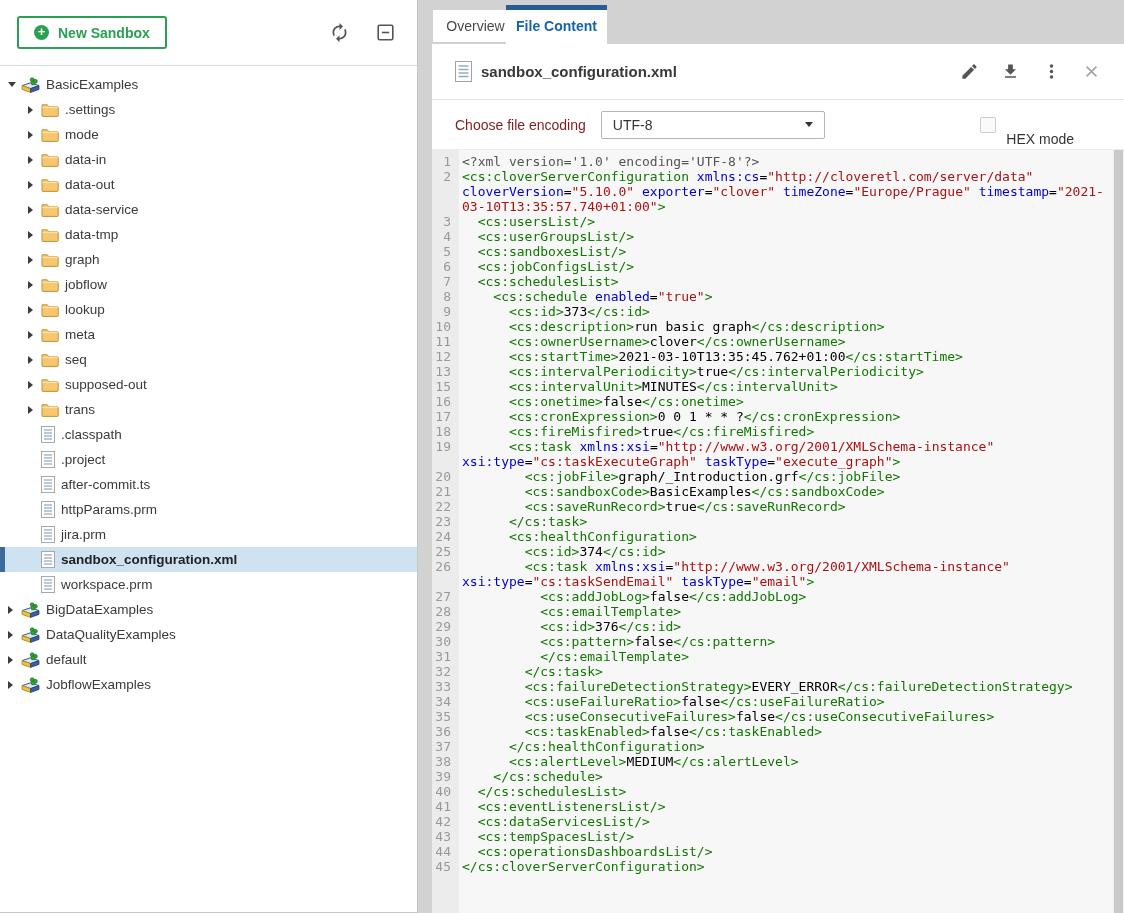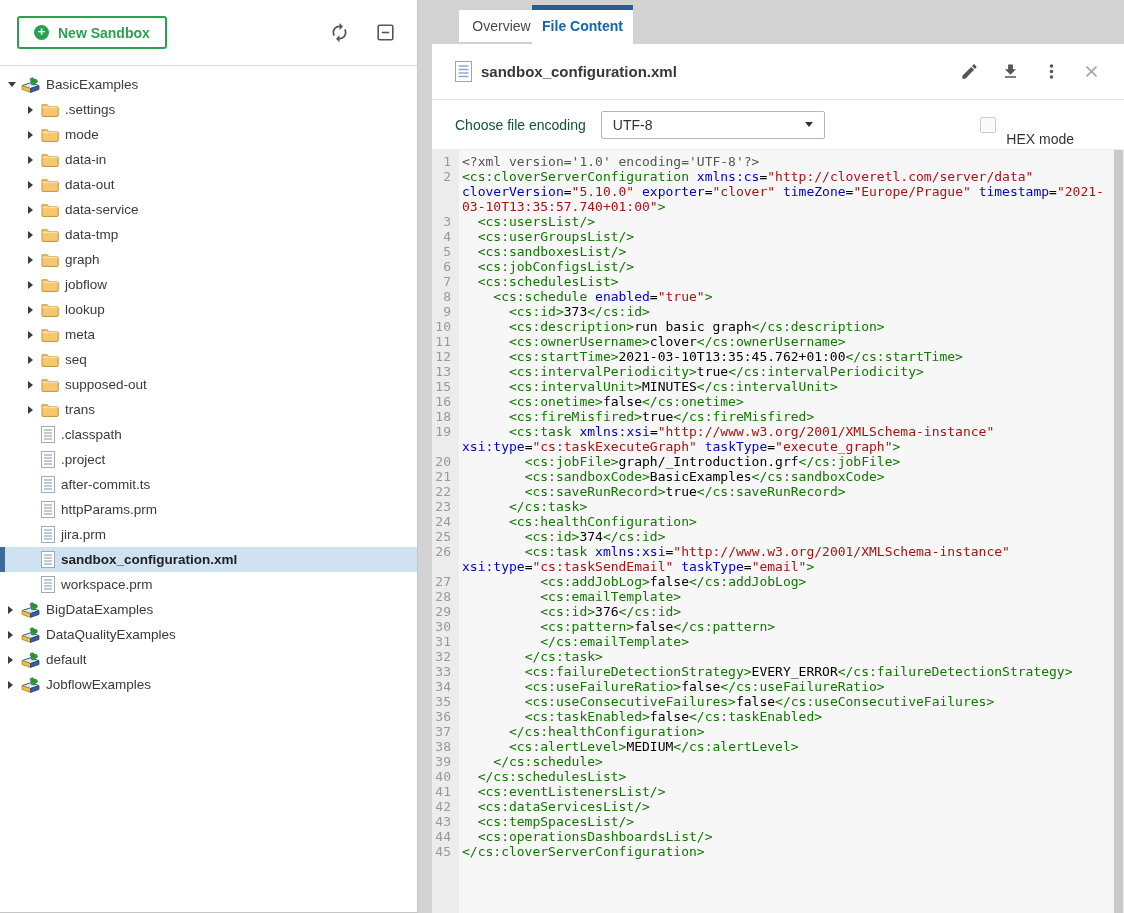--- a/index.html
+++ b/index.html
@@ -53,21 +53,21 @@
   .twisty.down::before {
     content:""; border-top:5px solid #3c3c3c; border-left:4px solid transparent; border-right:4px solid transparent;
   }
   .tree-icon { display:inline-flex; margin-right:6px; flex:0 0 auto; }
   .tree-label { line-height:25px; }
 
   
   .right-panel { position:absolute; left:432px; top:0; right:0; bottom:0; }
   .tabbar { position:relative; height:44px; }
   .tab {
-    position:absolute; background:#fff; text-align:center; font-size:14px; cursor:pointer;margin-left:26px;
+    position:absolute; background:#fff; text-align:center; font-size:14px; cursor:pointer;
   }
   .tab-overview {
     left:1px; top:10px; width:85px; height:33px; line-height:32px; color:#4a4a4a;
     border-bottom:1px solid #cfcfcf;
   }
   .tab-file-content {
     left:74px; top:5px; width:101px; height:39px; line-height:33px;
     border-top:5px solid #265d96; color:#1464ad; font-weight:bold;
   }
   .panel-content {
@@ -80,21 +80,21 @@
   }
   .file-header .doc-icon { display:inline-flex; margin-right:9px; }
   .file-title { font-size:15px; font-weight:bold; color:#383838; }
   .header-actions { margin-left:auto; display:flex; align-items:center; gap:22px; }
   .action-icon { display:inline-flex; cursor:pointer; }
 
   .encoding-row {
     height:50px; flex:0 0 50px; display:flex; align-items:center;
     padding:0 24px 0 23px; border-bottom:1px solid #ececec;
   }
-  .encoding-label { font-size:14px; color:#14532d; margin-right:15px; }
+  .encoding-label { font-size:14px; color:#7f1d1d; margin-right:15px; }
   .select-box {
     width:224px; height:28px; border:1px solid #b5b5b5; border-radius:2px; background:#fff;
     display:flex; align-items:center; padding:0 11px; font-size:14px; color:#333; cursor:pointer;gap:21px;
   }
   .select-caret { margin-left:auto; border-top:5px solid #333; border-left:4.5px solid transparent; border-right:4.5px solid transparent; }
   .hex-wrap { margin-left:auto; margin-right:26px; display:flex; align-items:center; }
   .hex-checkbox {
     width:16px; height:16px; border:1px solid #cdcdcd; background:#fafafa; border-radius:2px;
     margin-right:10px; cursor:pointer;
   }
@@ -571,20 +571,24 @@
             </div>
             <div class="code-line">
               <span class="ln">15</span>
               <div class="code-text"><span class="tok-tag">      &lt;cs:intervalUnit&gt;</span><span class="tok-txt">MINUTES</span><span class="tok-tag">&lt;/cs:intervalUnit&gt;</span></div>
             </div>
             <div class="code-line">
               <span class="ln">16</span>
               <div class="code-text"><span class="tok-tag">      &lt;cs:onetime&gt;</span><span class="tok-txt">false</span><span class="tok-tag">&lt;/cs:onetime&gt;</span></div>
             </div>
             <div class="code-line">
+              <span class="ln">17</span>
+              <div class="code-text"><span class="tok-tag">      &lt;cs:cronExpression&gt;</span><span class="tok-txt">0 0 1 * * ?</span><span class="tok-tag">&lt;/cs:cronExpression&gt;</span></div>
+            </div>
+            <div class="code-line">
               <span class="ln">18</span>
               <div class="code-text"><span class="tok-tag">      &lt;cs:fireMisfired&gt;</span><span class="tok-txt">true</span><span class="tok-tag">&lt;/cs:fireMisfired&gt;</span></div>
             </div>
             <div class="code-line">
               <span class="ln">19</span>
               <div class="code-text"><span class="tok-tag">      &lt;cs:task </span><span class="tok-attr">xmlns:xsi</span><span class="tok-txt">=</span><span class="tok-str">"http://www.w3.org/2001/XMLSchema-instance"</span><span class="tok-txt"> </span><span class="tok-attr">xsi:type</span><span class="tok-txt">=</span><span class="tok-str">"cs:taskExecuteGraph"</span><span class="tok-txt"> </span><span class="tok-attr">taskType</span><span class="tok-txt">=</span><span class="tok-str">"execute_graph"</span><span class="tok-tag">&gt;</span></div>
             </div>
             <div class="code-line">
               <span class="ln">20</span>
               <div class="code-text"><span class="tok-tag">        &lt;cs:jobFile&gt;</span><span class="tok-txt">graph/_Introduction.grf</span><span class="tok-tag">&lt;/cs:jobFile&gt;</span></div>

